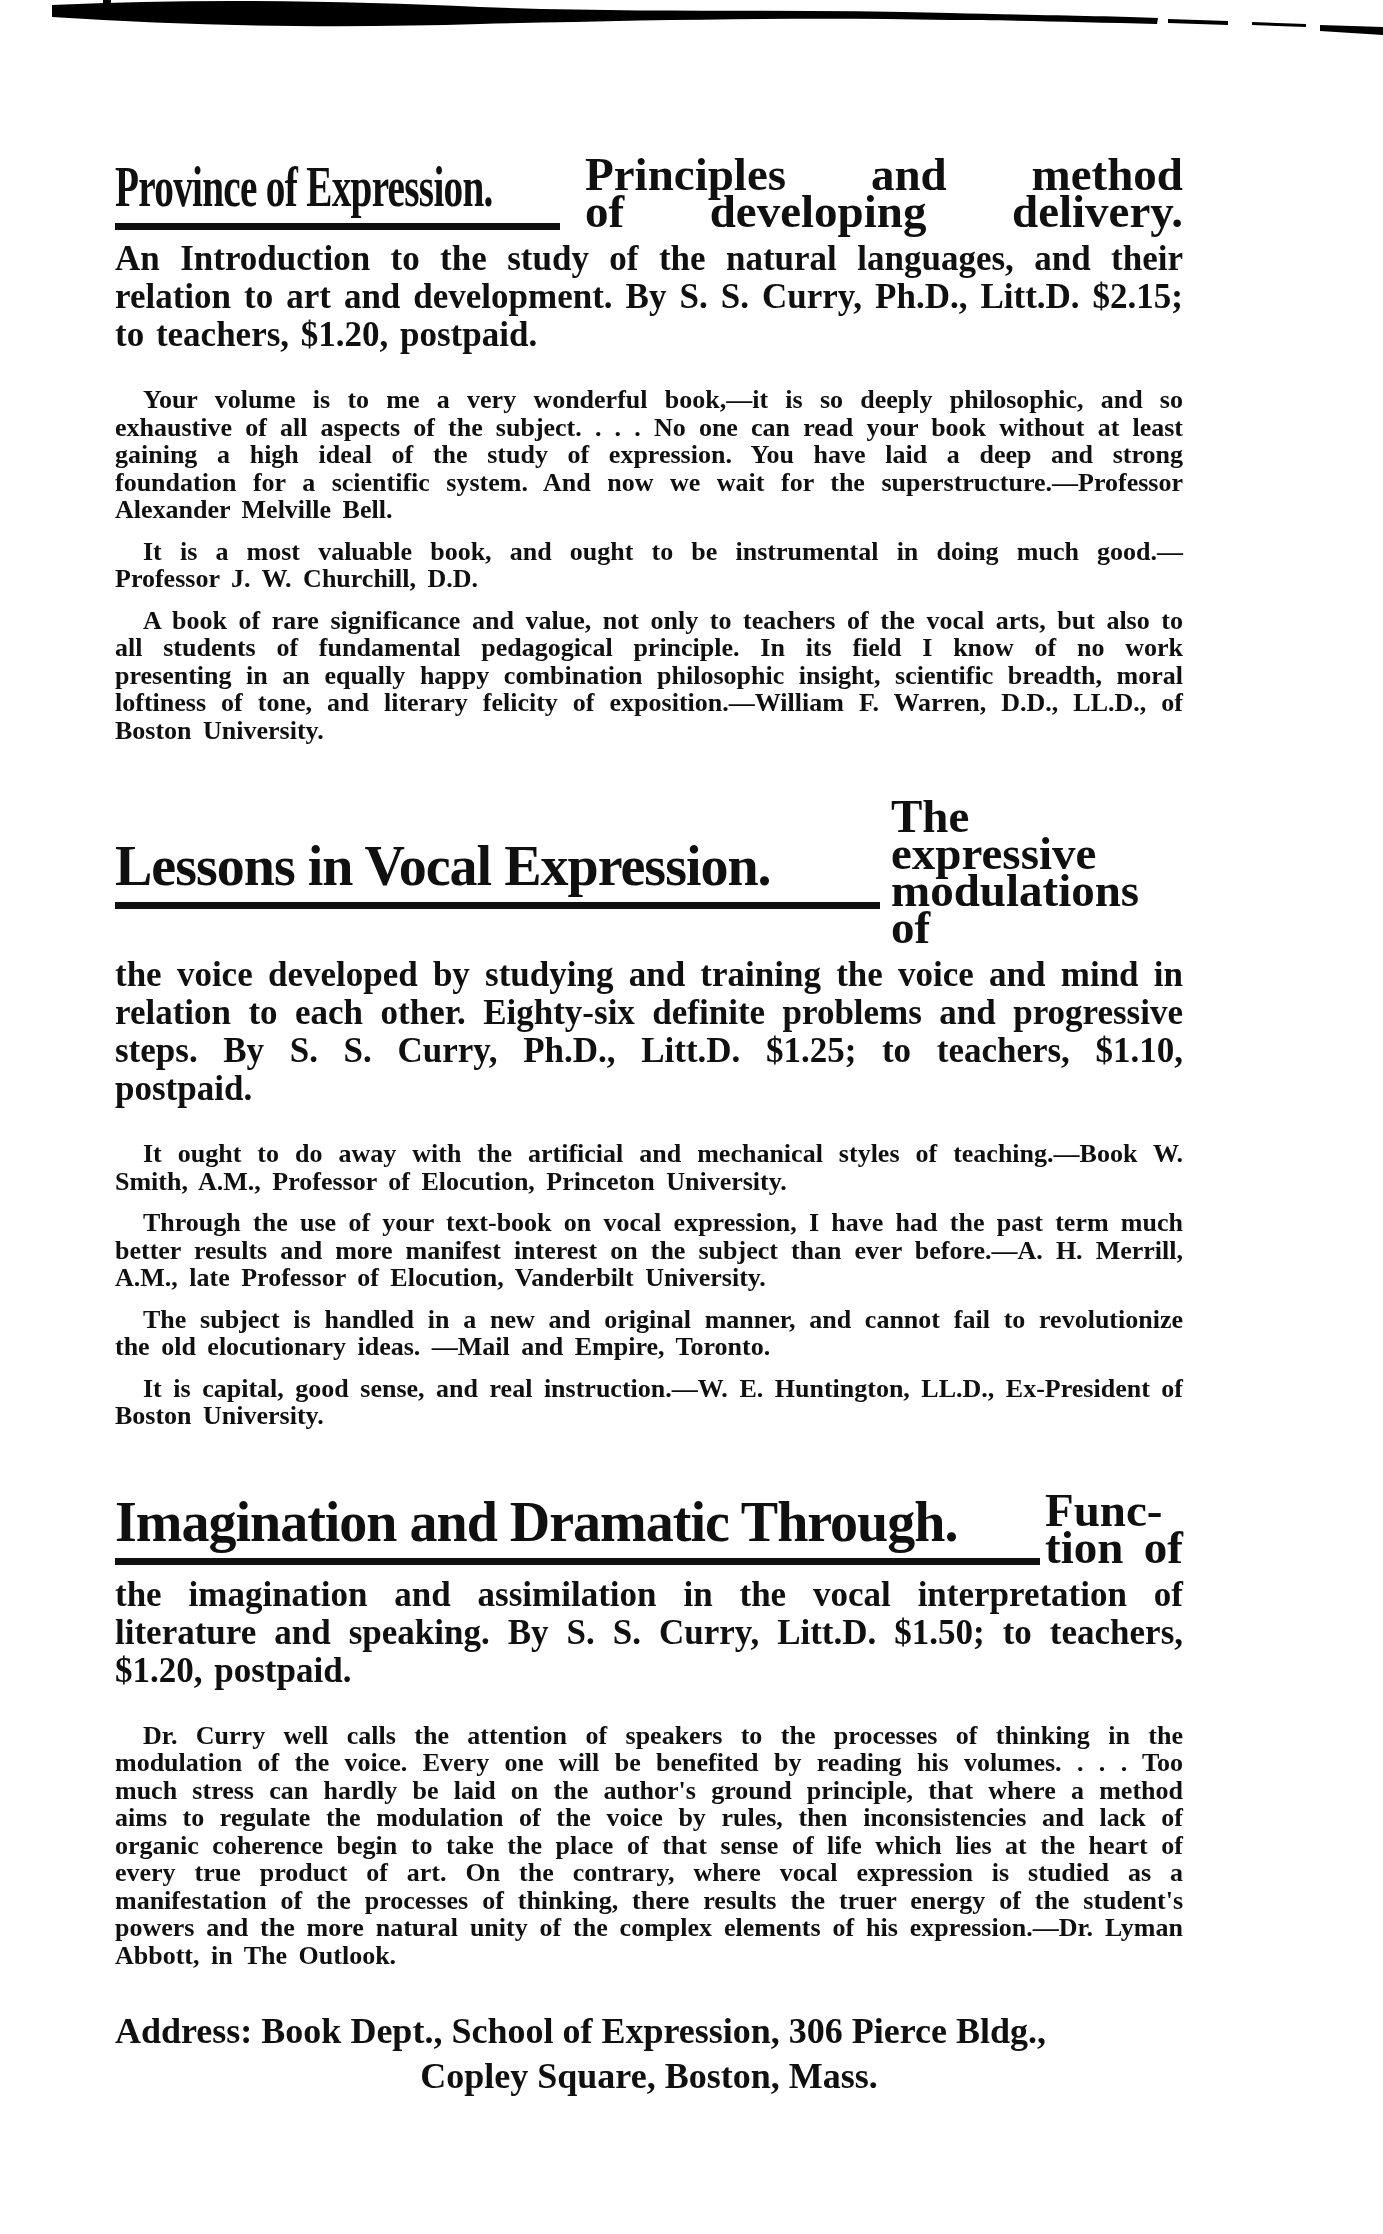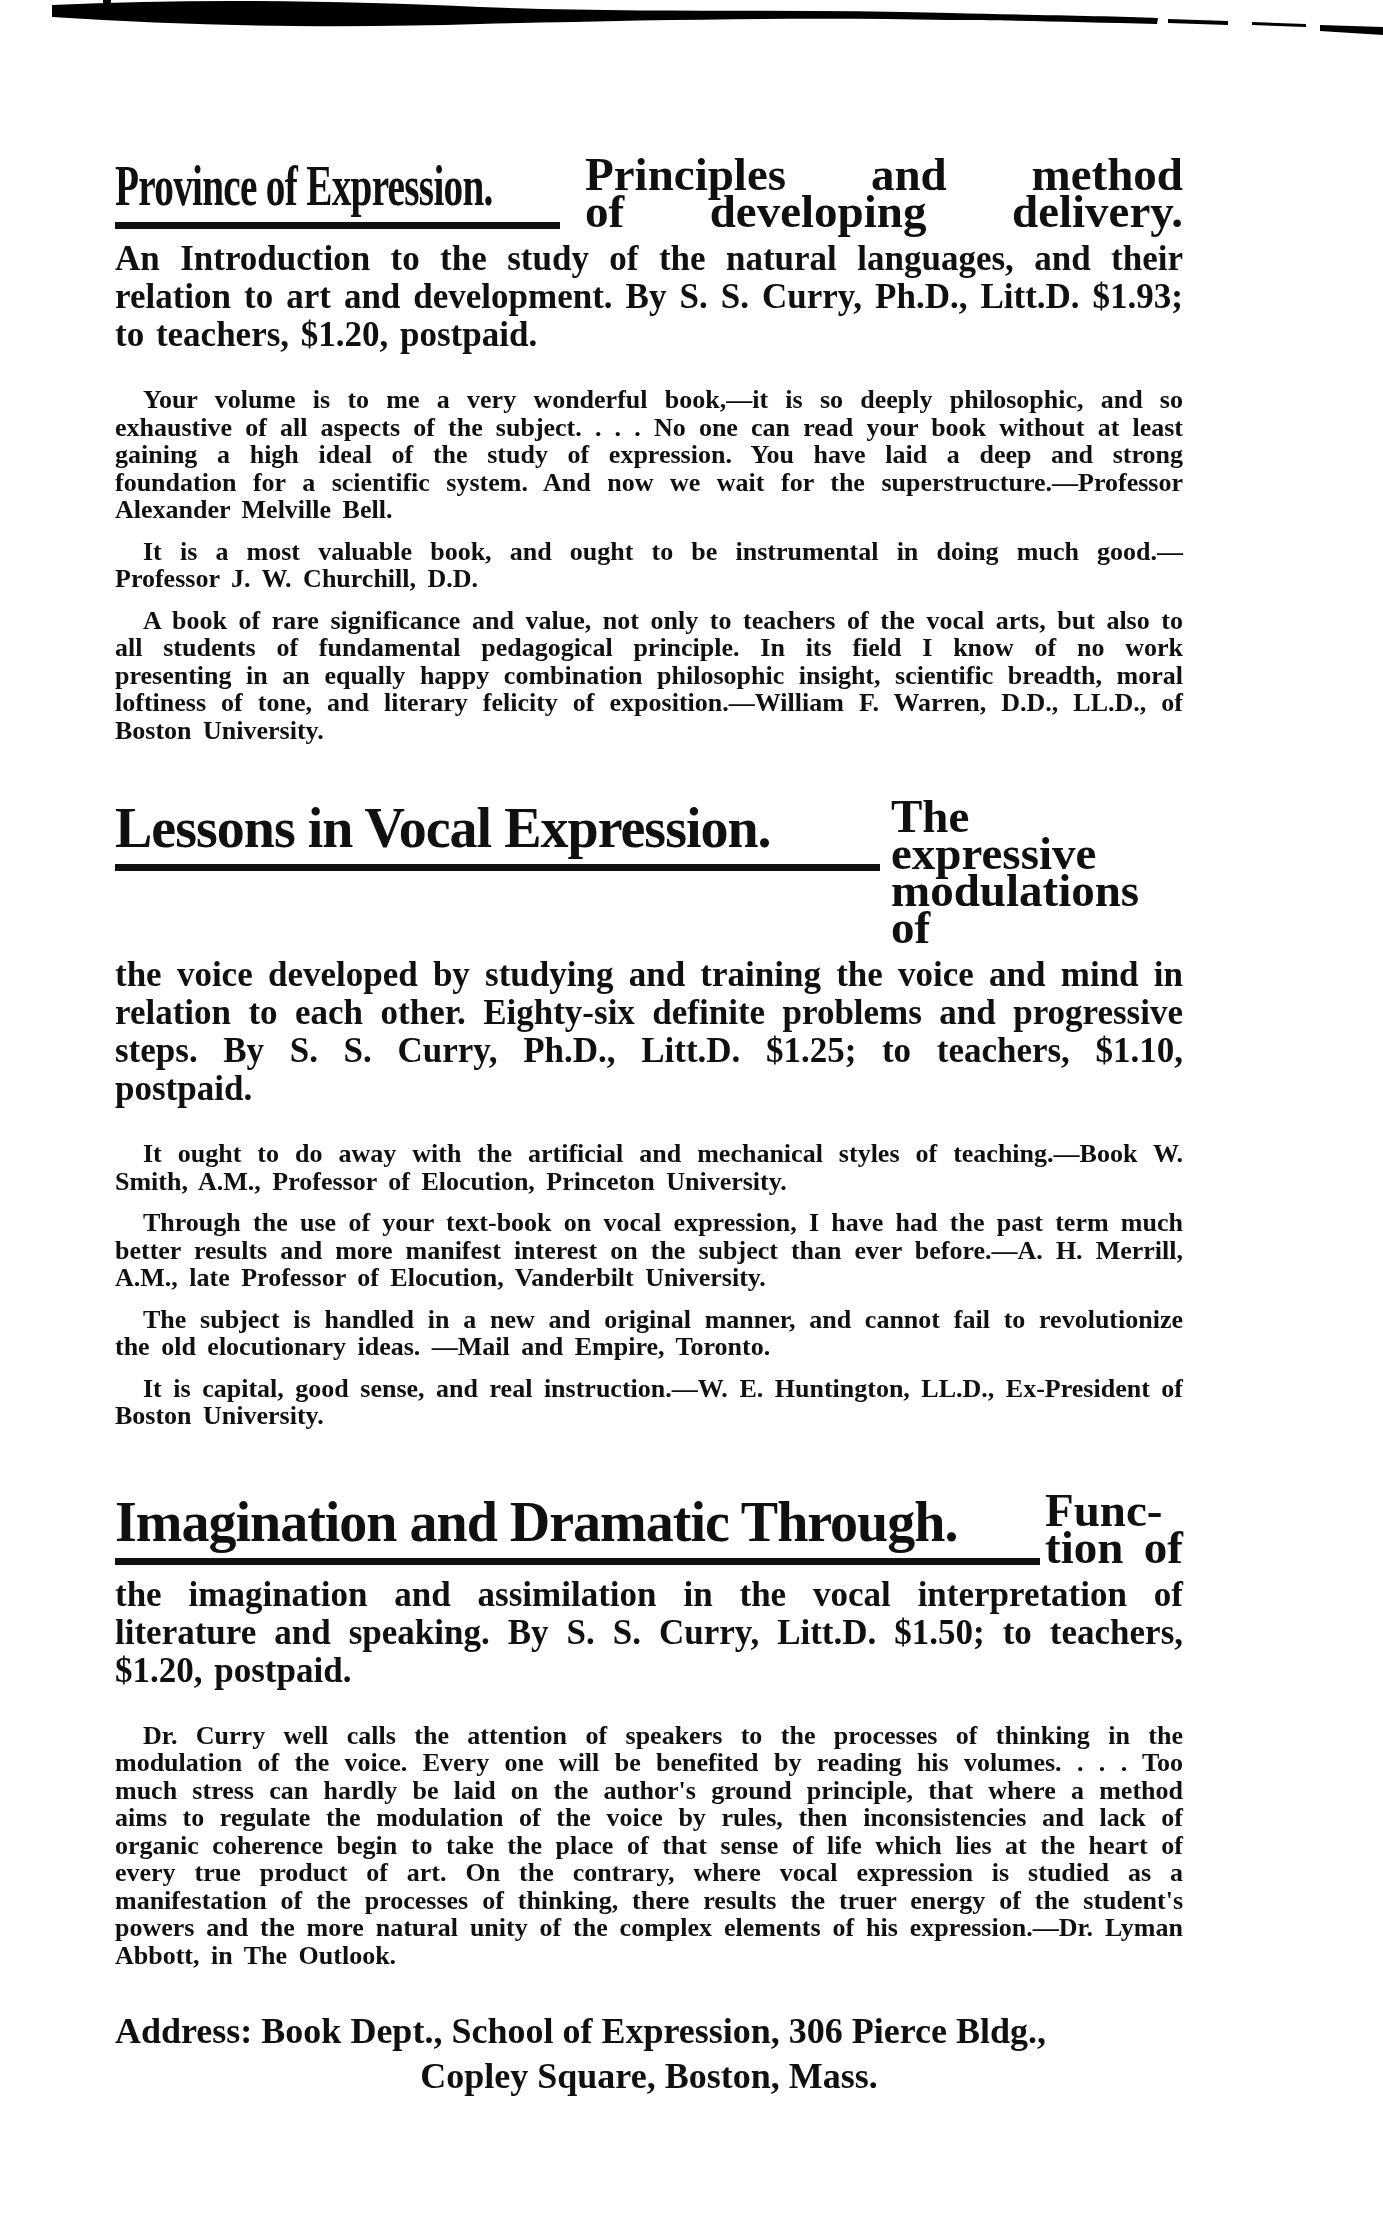--- a/index.html
+++ b/index.html
@@ -27,21 +27,21 @@
     left: 115px;
     top: 156px;
     width: 1068px;
   }
   .section { margin: 0; }
   .section + .section { margin-top: 54px; }
   .sec3 { margin-top: 62px !important; }
   .lede {
     display: flex;
     justify-content: space-between;
-    align-items: flex-start;
+    align-items: center;
     font-family: Liberation Serif, serif;
   }
   .headblock {
     border-bottom: 7px solid #101010;
     padding-bottom: 5px;
     flex: none;
     box-sizing: border-box;
   }
   .hb1 { width: 445px; }
   .hb2 { width: 765px; }
@@ -115,21 +115,21 @@
   <div class="section">
     <div class="lede">
       <div class="headblock hb1">
         <span class="head head-condensed">Province of Expression.</span>
       </div>
       <div class="runin ri1">
         <div class="runin-line">Principles and method</div>
         <div class="runin-line">of developing delivery.</div>
       </div>
     </div>
-    <p class="body-par">An Introduction to the study of the natural languages, and their relation to art and development.  By S. S. Curry, Ph.D., Litt.D.  $1.93; to teachers, $1.20, postpaid.</p>
+    <p class="body-par">An Introduction to the study of the natural languages, and their relation to art and development.  By S. S. Curry, Ph.D., Litt.D.  $2.15; to teachers, $1.20, postpaid.</p>
     <p class="quote first">Your volume is to me a very wonderful book,—it is so deeply philosophic, and so exhaustive of all aspects of the subject. . . .  No one can read your book without at least gaining a high ideal of the study of expression.  You have laid a deep and strong foundation for a scientific system.  And now we wait for the superstructure.—Professor Alexander Melville Bell.</p>
     <p class="quote">It is a most valuable book, and ought to be instrumental in doing much good.—Professor J. W. Churchill, D.D.</p>
     <p class="quote">A book of rare significance and value, not only to teachers of the vocal arts, but also to all students of fundamental pedagogical principle.  In its field I know of no work presenting in an equally happy combination philosophic insight, scientific breadth, moral loftiness of tone, and literary felicity of exposition.—William F. Warren, D.D., LL.D., of Boston University.</p>
   </div>
 
   <div class="section">
     <div class="lede">
       <div class="headblock hb2">
         <span class="head">Lessons in Vocal Expression.</span>
       </div>

